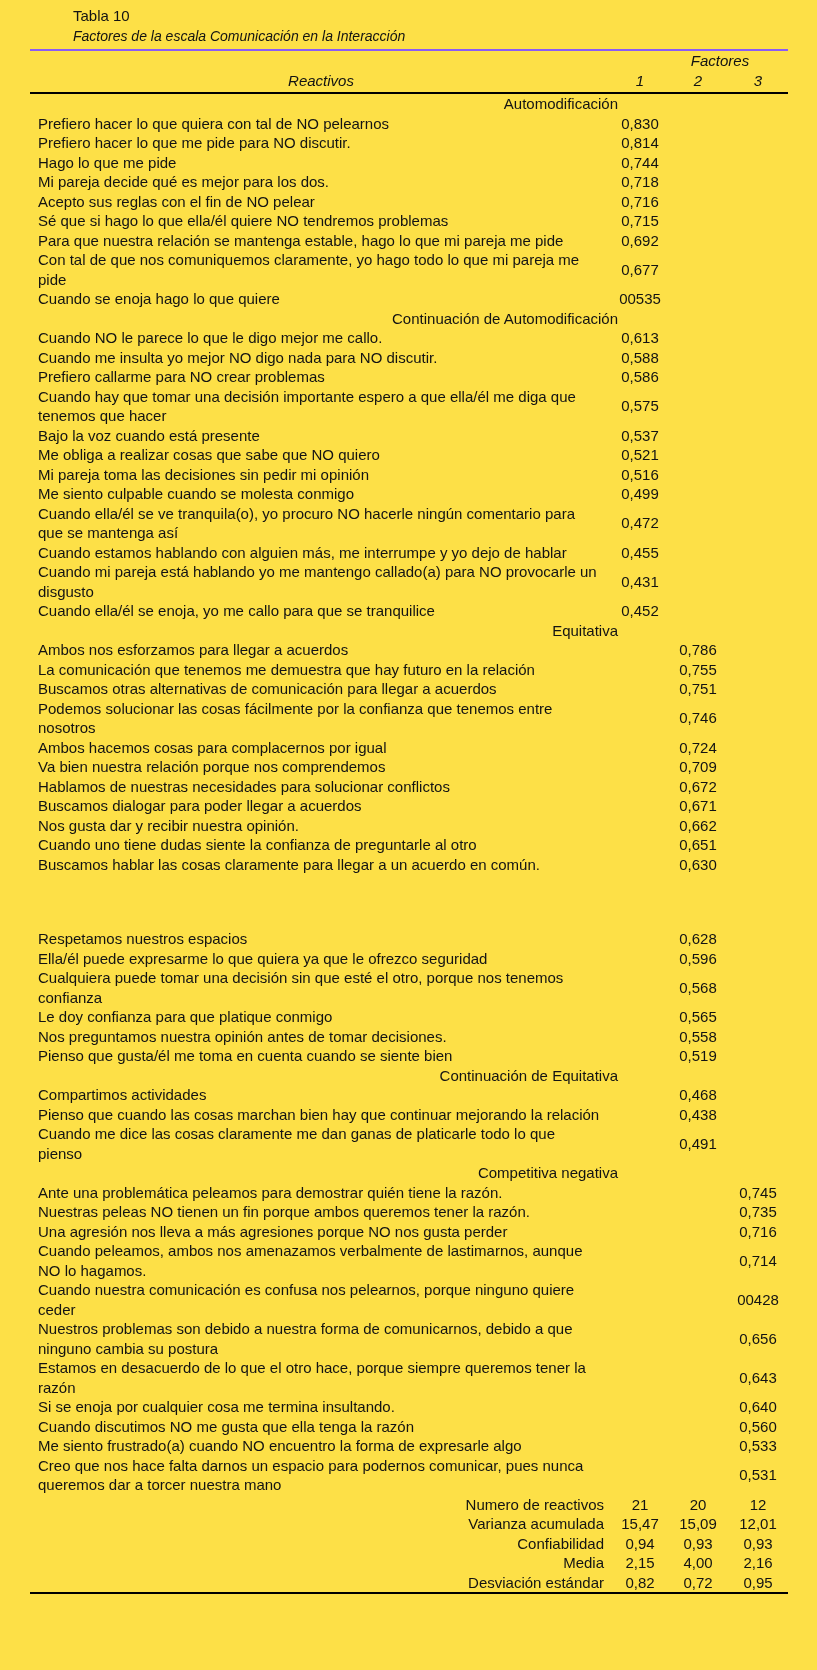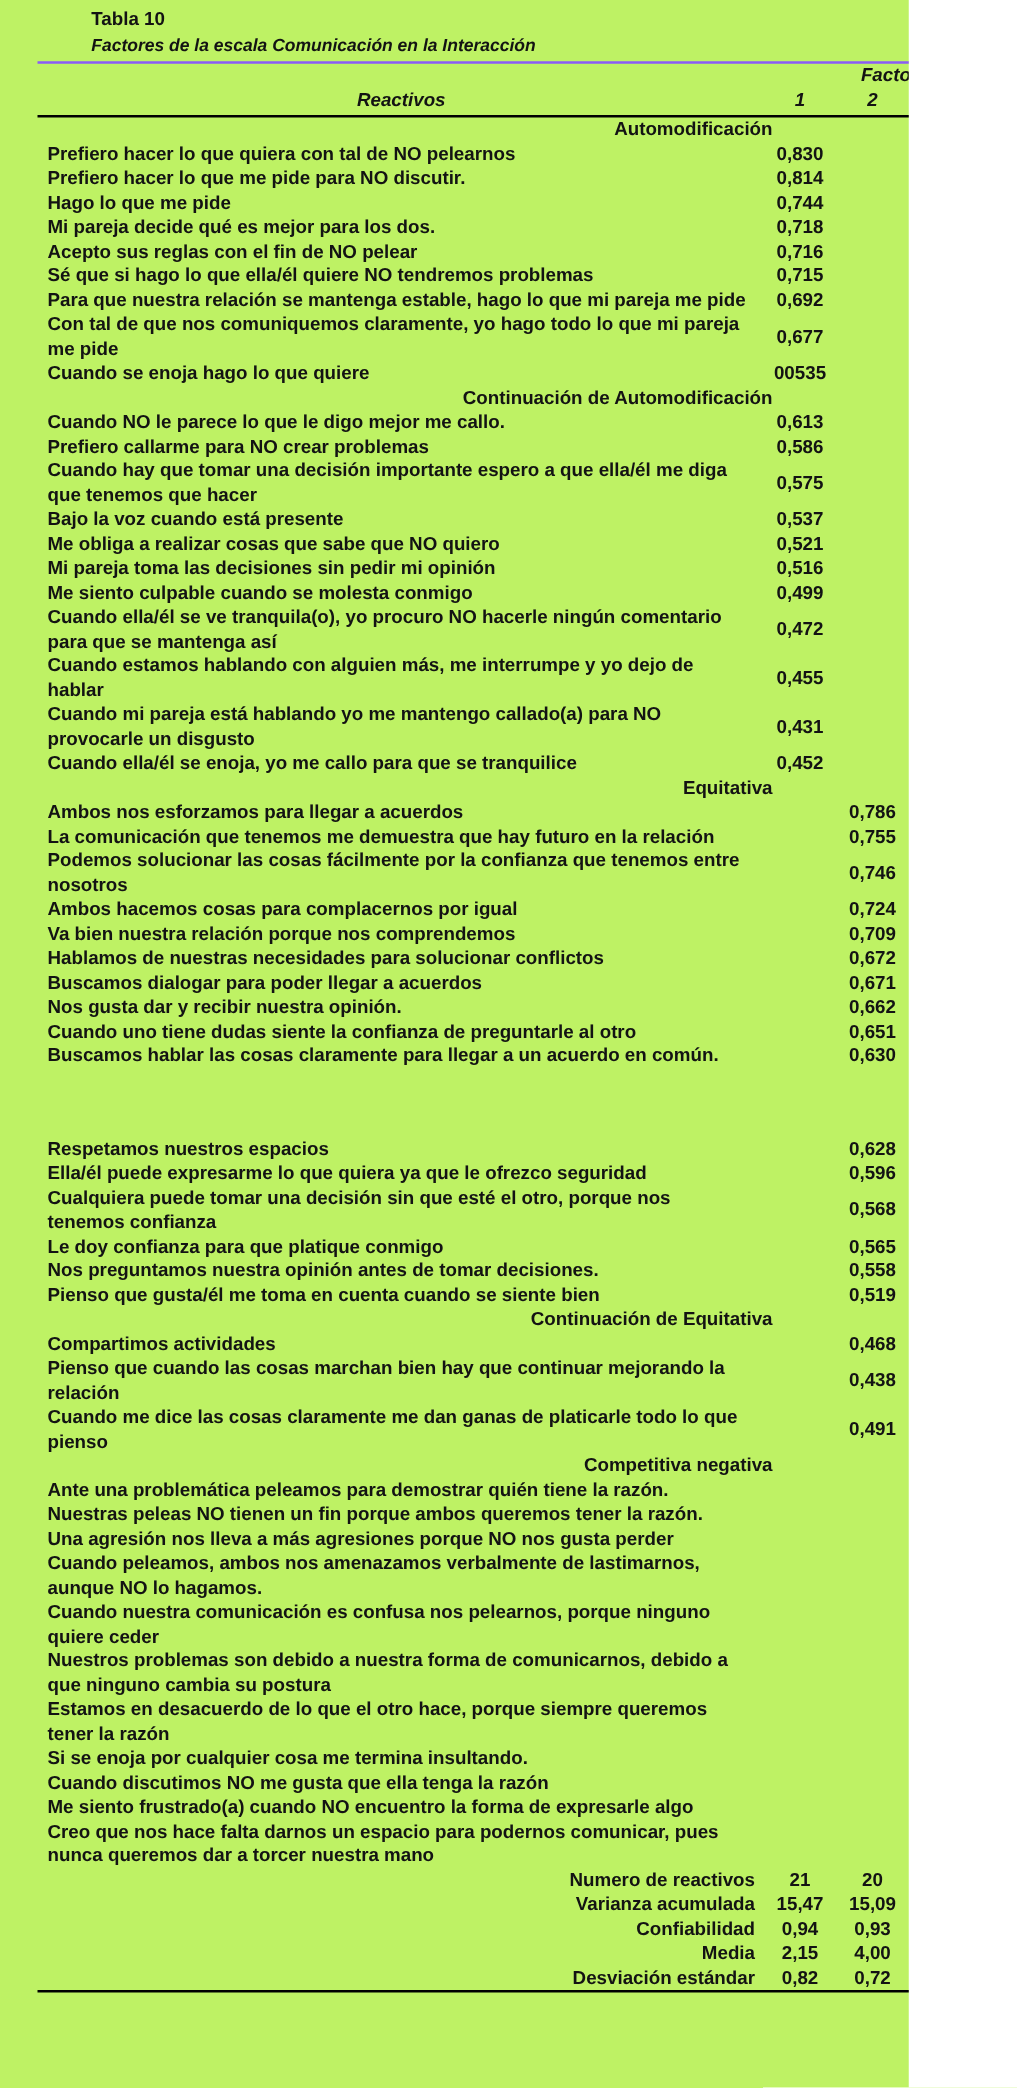--- a/index.html
+++ b/index.html
@@ -2,21 +2,21 @@
 <html><head>
 <meta charset="utf-8">
 <style>
   html,body{margin:0;padding:0;background:#fff;}
   body{
     width:817px;height:1670px;
     font-family:"Liberation Sans","DejaVu Sans",sans-serif;
     color:#131313;
     -webkit-font-smoothing:antialiased;
   }
-  .page{position:relative;width:727px;height:1670px;overflow:hidden;background:#bef264;font-weight:bold;}
+  .page{position:relative;width:817px;height:1670px;overflow:hidden;background:#fde047;}
   .titleblock{padding:6px 0 0 73px;}
   .table-number{font-size:15px;line-height:20px;}
   .table-title{font-size:14px;line-height:20px;font-style:italic;}
   table.factor-table{
     margin:3px 0 0 30px;
     border-collapse:collapse;
     width:758px;
     table-layout:fixed;
     border-top:2px solid #8b5cf6;
     border-bottom:2px solid #000;
@@ -126,20 +126,26 @@
         <tr class="section-row">
           <td colspan="4">Continuación de Automodificación</td>
         </tr>
         <tr class="item-row">
           <td class="lbl">Cuando NO le parece lo que le digo mejor me callo.</td>
           <td class="val">0,613</td>
           <td class="val"></td>
           <td class="val"></td>
         </tr>
         <tr class="item-row">
+          <td class="lbl">Cuando me insulta yo mejor NO digo nada para NO discutir.</td>
+          <td class="val">0,588</td>
+          <td class="val"></td>
+          <td class="val"></td>
+        </tr>
+        <tr class="item-row">
           <td class="lbl">Prefiero callarme para NO crear problemas</td>
           <td class="val">0,586</td>
           <td class="val"></td>
           <td class="val"></td>
         </tr>
         <tr class="item-row">
           <td class="lbl">Cuando hay que tomar una decisión importante espero a que ella/él me diga que tenemos que hacer</td>
           <td class="val">0,575</td>
           <td class="val"></td>
           <td class="val"></td>
@@ -198,20 +204,26 @@
         <tr class="item-row">
           <td class="lbl">Ambos nos esforzamos para llegar a acuerdos</td>
           <td class="val"></td>
           <td class="val">0,786</td>
           <td class="val"></td>
         </tr>
         <tr class="item-row">
           <td class="lbl">La comunicación que tenemos me demuestra que hay futuro en la relación</td>
           <td class="val"></td>
           <td class="val">0,755</td>
+          <td class="val"></td>
+        </tr>
+        <tr class="item-row">
+          <td class="lbl">Buscamos otras alternativas de comunicación para llegar a acuerdos</td>
+          <td class="val"></td>
+          <td class="val">0,751</td>
           <td class="val"></td>
         </tr>
         <tr class="item-row">
           <td class="lbl">Podemos solucionar las cosas fácilmente por la confianza que tenemos entre nosotros</td>
           <td class="val"></td>
           <td class="val">0,746</td>
           <td class="val"></td>
         </tr>
         <tr class="item-row">
           <td class="lbl">Ambos hacemos cosas para complacernos por igual</td>

